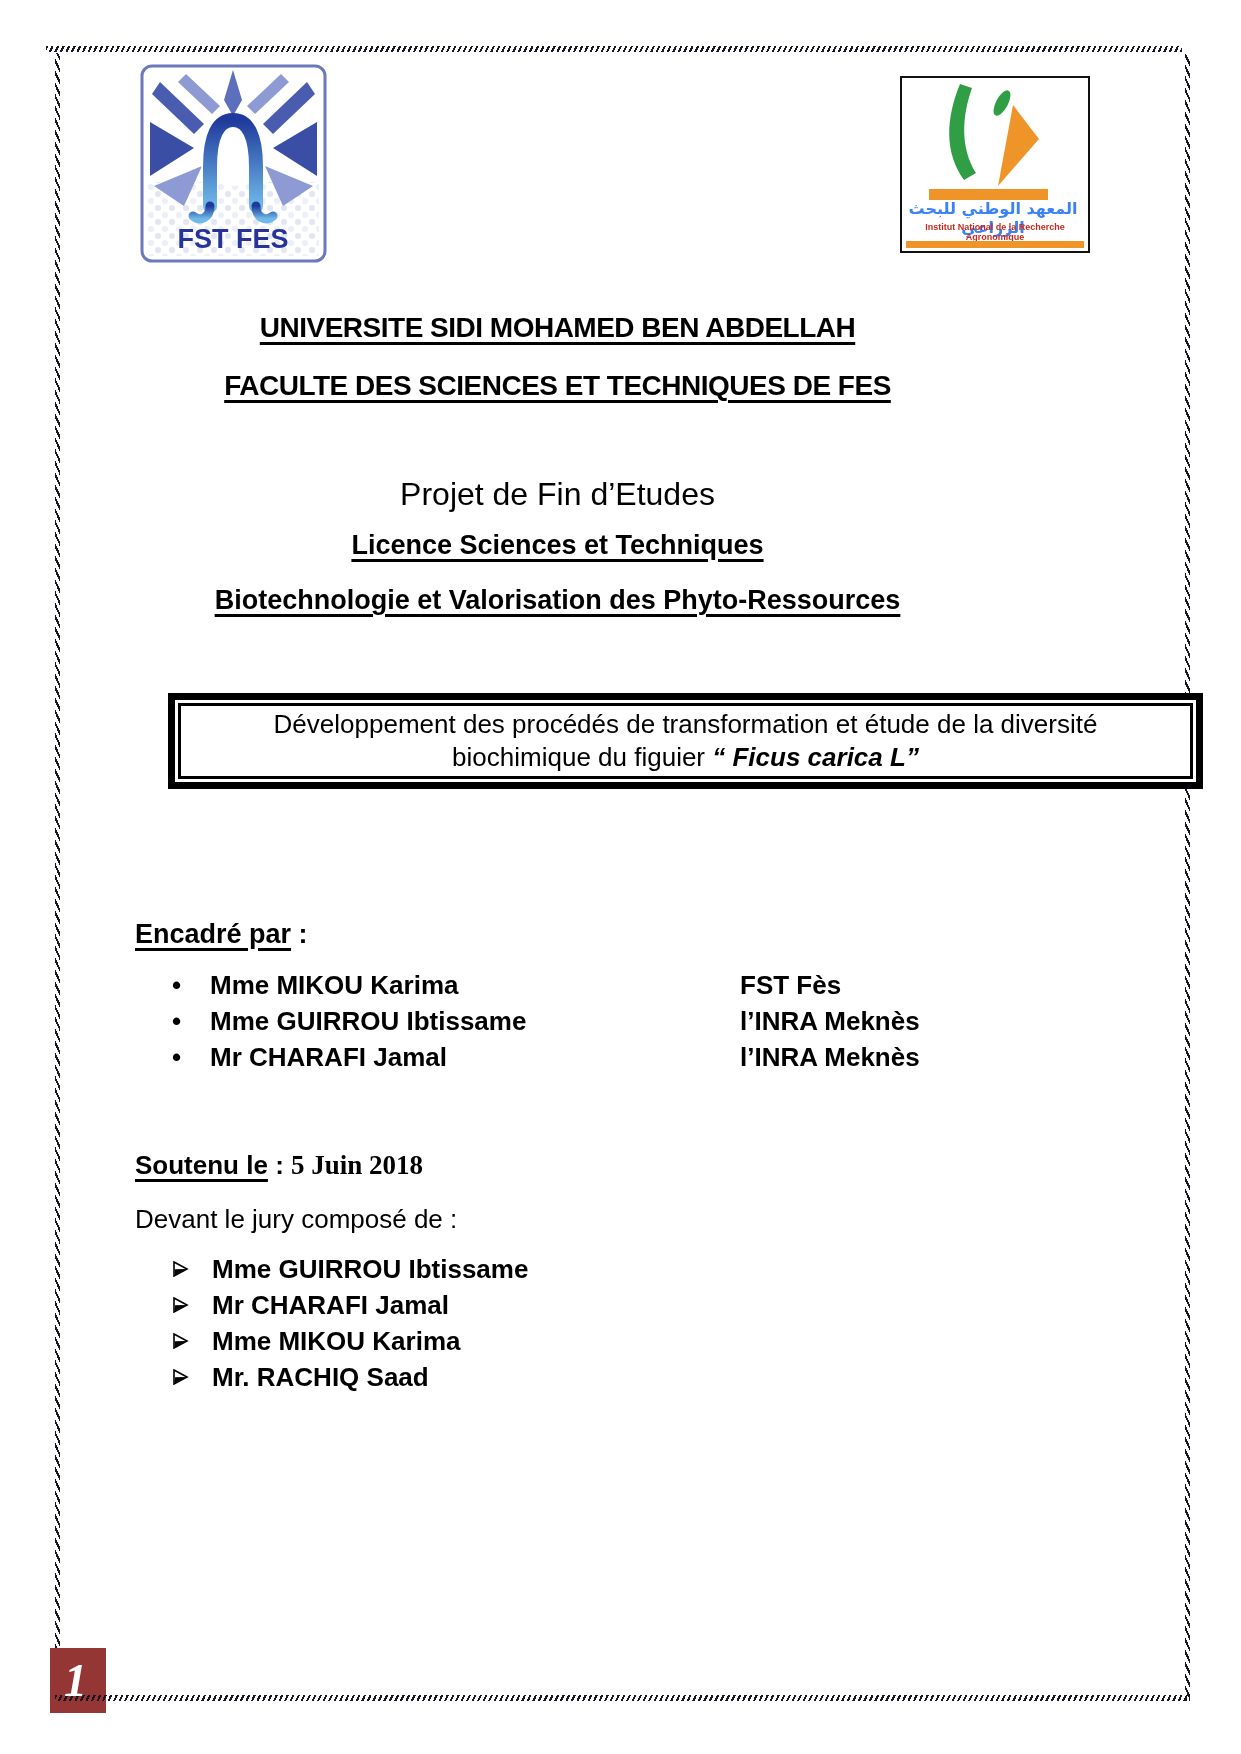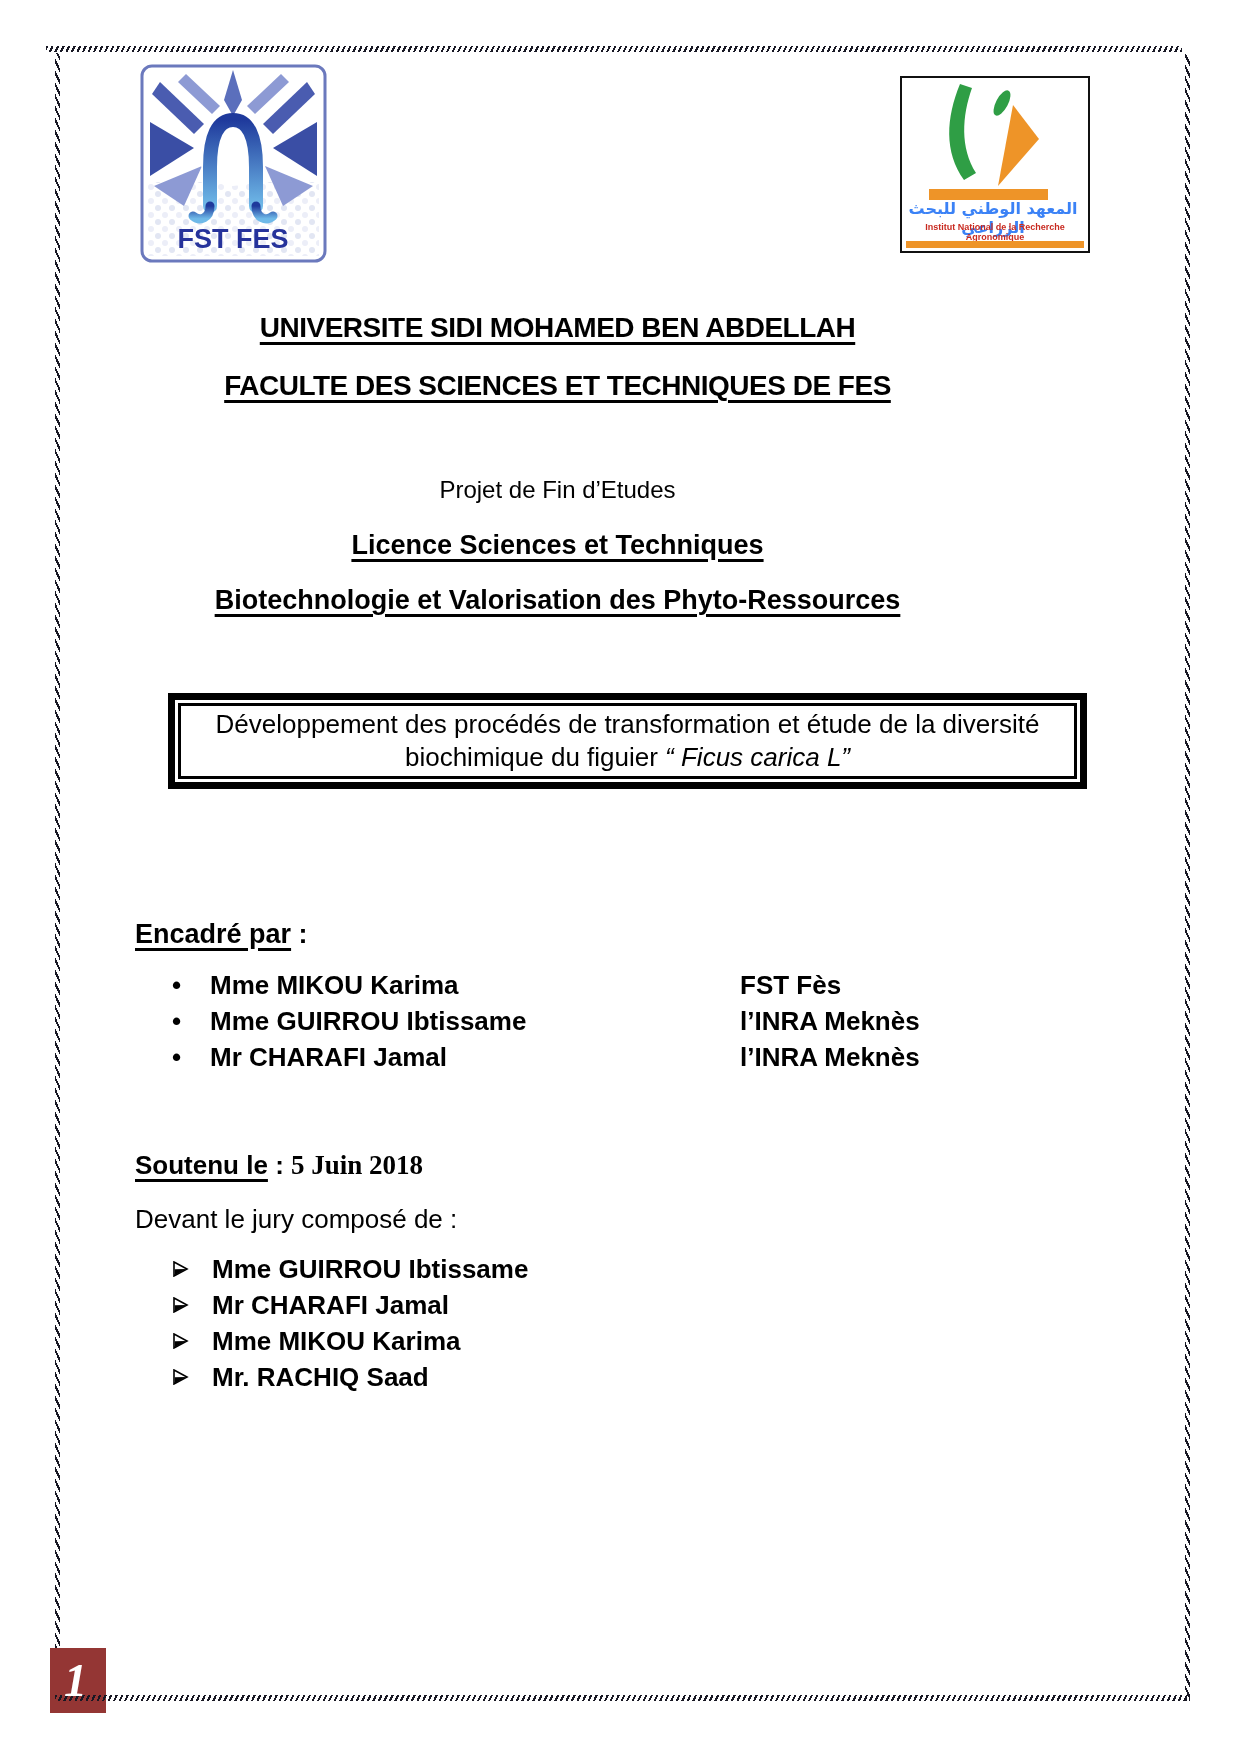--- a/index.html
+++ b/index.html
@@ -26,27 +26,27 @@
                   font-size:16px; color:#3b82f6; direction:rtl; }
   .inra-french  { position:absolute; left:0; right:0; top:144px; text-align:center;
                   font-weight:bold; font-size:9px; color:#c82a20; }
   .inra-barbot  { position:absolute; left:4px; right:4px; bottom:3px; height:7px; background:#ee9428; }
 
   
   .abs { position:absolute; }
   .center-col { left:135px; width:845px; text-align:center; }
   .u { text-decoration:underline; text-decoration-thickness:2.5px; text-underline-offset:5px; }
   .h-univ, .h-fac { font-size:28px; font-weight:bold; letter-spacing:-0.5px; }
-  .projet  { font-size:24px; }
+  .projet  { font-size:32px; }
   .licence, .biotech { font-size:27px; font-weight:bold; }
 
-  .title-box { left:168px; top:693px; width:919px; border:7px solid #000; background:#fff; }
+  .title-box { left:168px; top:693px; width:1035px; border:7px solid #000; background:#fff; }
   .title-box-inner { margin:3px; border:3px solid #000; padding:2px 8px; text-align:center;
                      font-size:26px; line-height:33px; }
-  .species { font-weight:normal; font-style:italic; }
+  .species { font-weight:bold; font-style:italic; }
 
   .presente, .encadre { left:135px; font-size:27px; font-weight:bold; }
   .adv-list { left:172px; top:970px; width:900px; }
   .adv-row  { position:relative; height:36px; font-size:26px; font-weight:bold; }
   .dot      { position:absolute; left:0; top:0; font-size:26px; }
   .adv-name { position:absolute; left:38px; top:0; white-space:nowrap; }
   .adv-aff  { position:absolute; left:568px; top:0; white-space:nowrap; }
 
   .soutenu { left:135px; top:1150px; font-size:26px; }
   .soutenu .label { font-weight:bold; }

